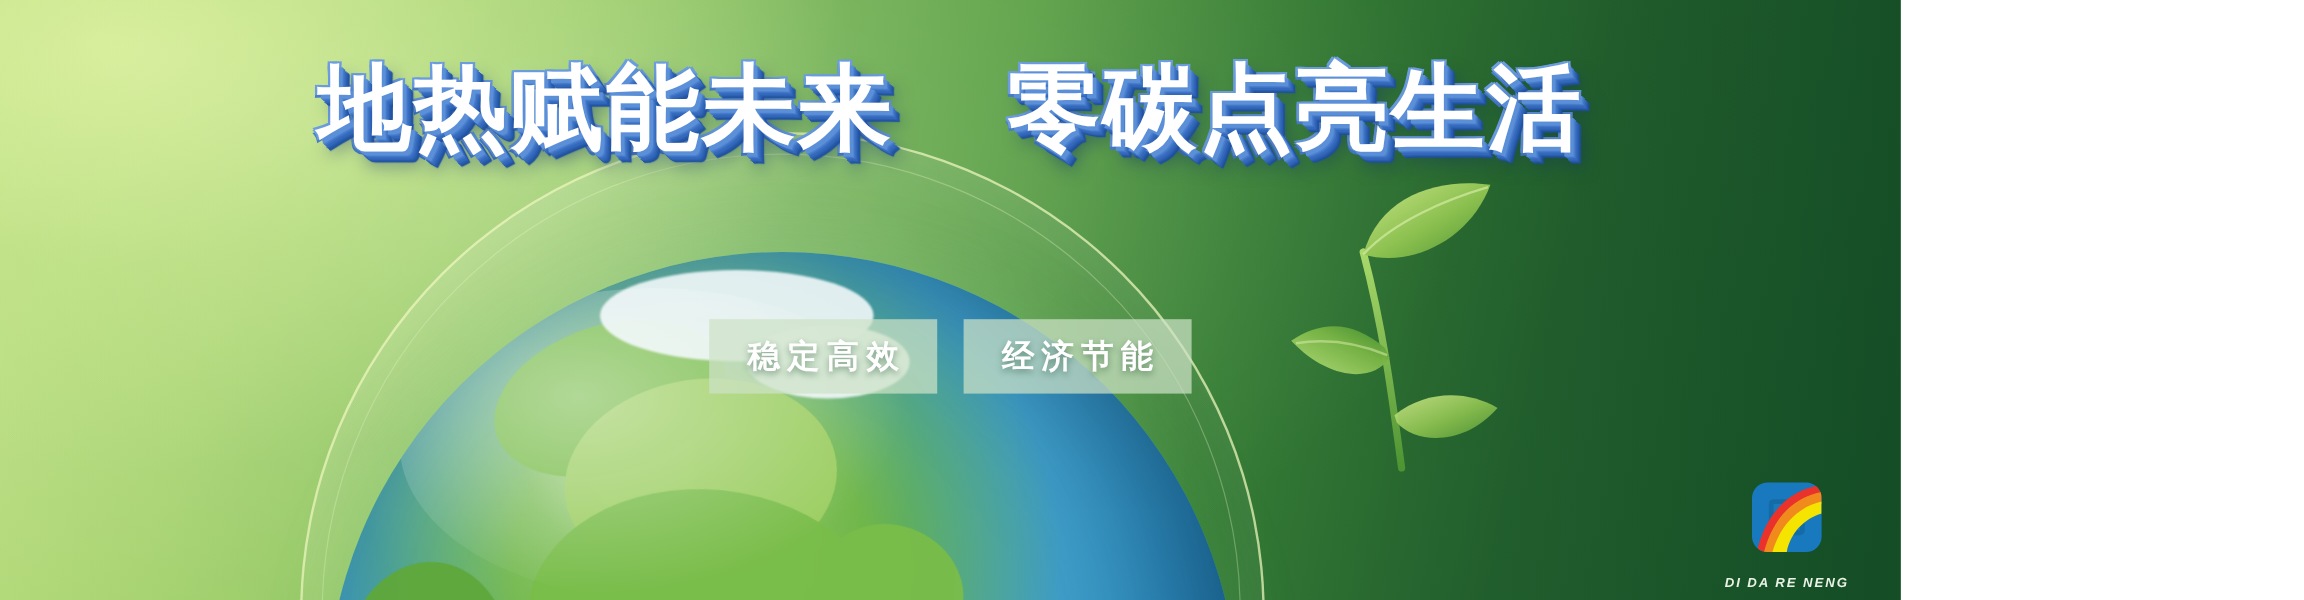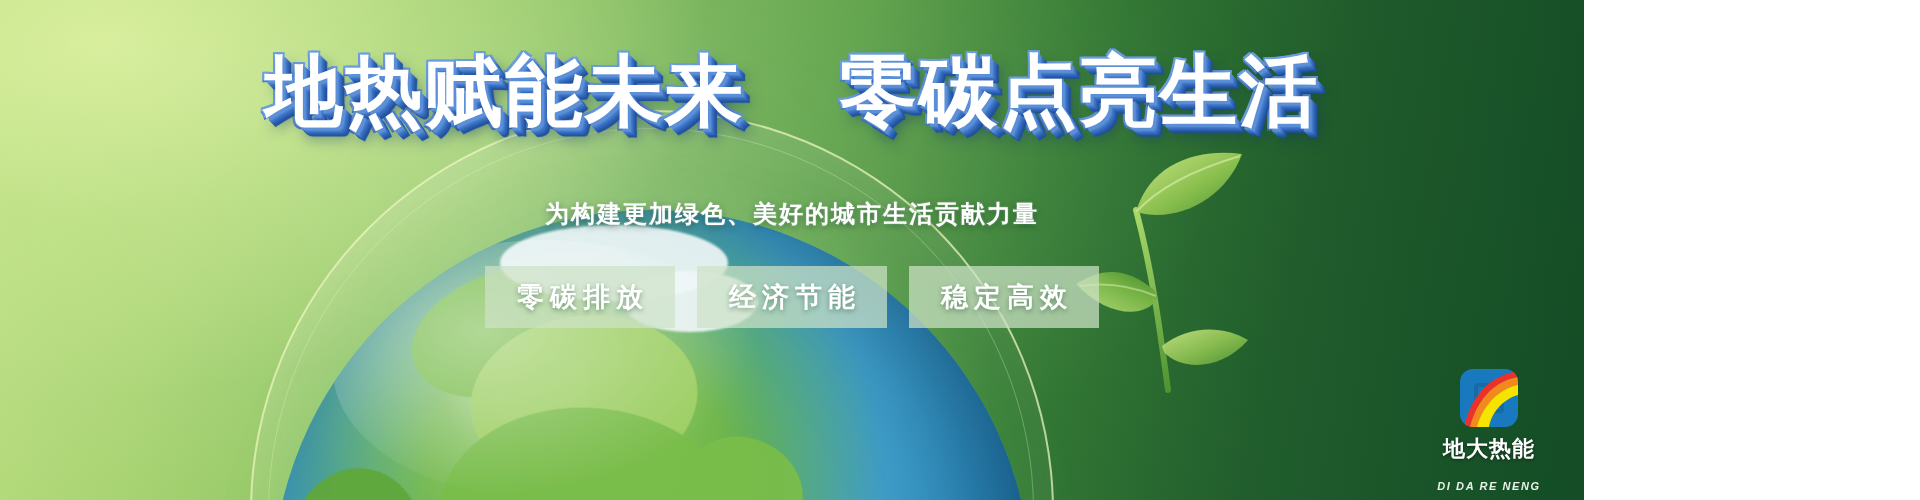--- a/index.html
+++ b/index.html
@@ -169,26 +169,24 @@
   </div>
 
   <div class="content">
 
     <div class="title">
       <span>地热赋能未来</span>
       <span class="gap"></span>
       <span>零碳点亮生活</span>
     </div>
 
-    <div class="subtitle">为构建更加绿色、美好的城市生活贡献力量</div>
 
     <div class="badges">
-      <div class="badge">零碳排放</div>
+      <div class="badge">稳定高效</div>
       <div class="badge">经济节能</div>
-      <div class="badge">稳定高效</div>
     </div>
 
   </div>
 
   <div class="logo">
     <div class="mark">
       <svg width="66" height="66" viewBox="0 0 66 66">
         <defs>
           <clipPath id="sqclip">
             <rect x="4" y="4" width="58" height="58" rx="13" ry="13"></rect>
@@ -197,17 +195,16 @@
         <rect x="4" y="4" width="58" height="58" rx="13" ry="13" fill="#1879bf"></rect>
         <rect x="18" y="18" width="30" height="30" rx="4" ry="4" fill="#14618f" opacity="0.55"></rect>
         <rect x="22" y="22" width="22" height="22" fill="#1879bf"></rect>
         <g clip-path="url(#sqclip)">
           <path d="M8 62 C16 28 36 10 62 6 L62 18 C40 22 26 38 20 62 Z" fill="#e8322b"></path>
           <path d="M14 62 C22 32 40 16 62 12 L62 22 C44 26 30 42 26 62 Z" fill="#f08a1d"></path>
           <path d="M21 62 C28 38 44 24 62 20 L62 30 C48 34 36 46 33 62 Z" fill="#f5e400"></path>
         </g>
       </svg>
     </div>
-    <div class="cn">地大热能</div>
     <div class="en">DI DA RE NENG</div>
   </div>
 
 </div>
 
 </body></html>

